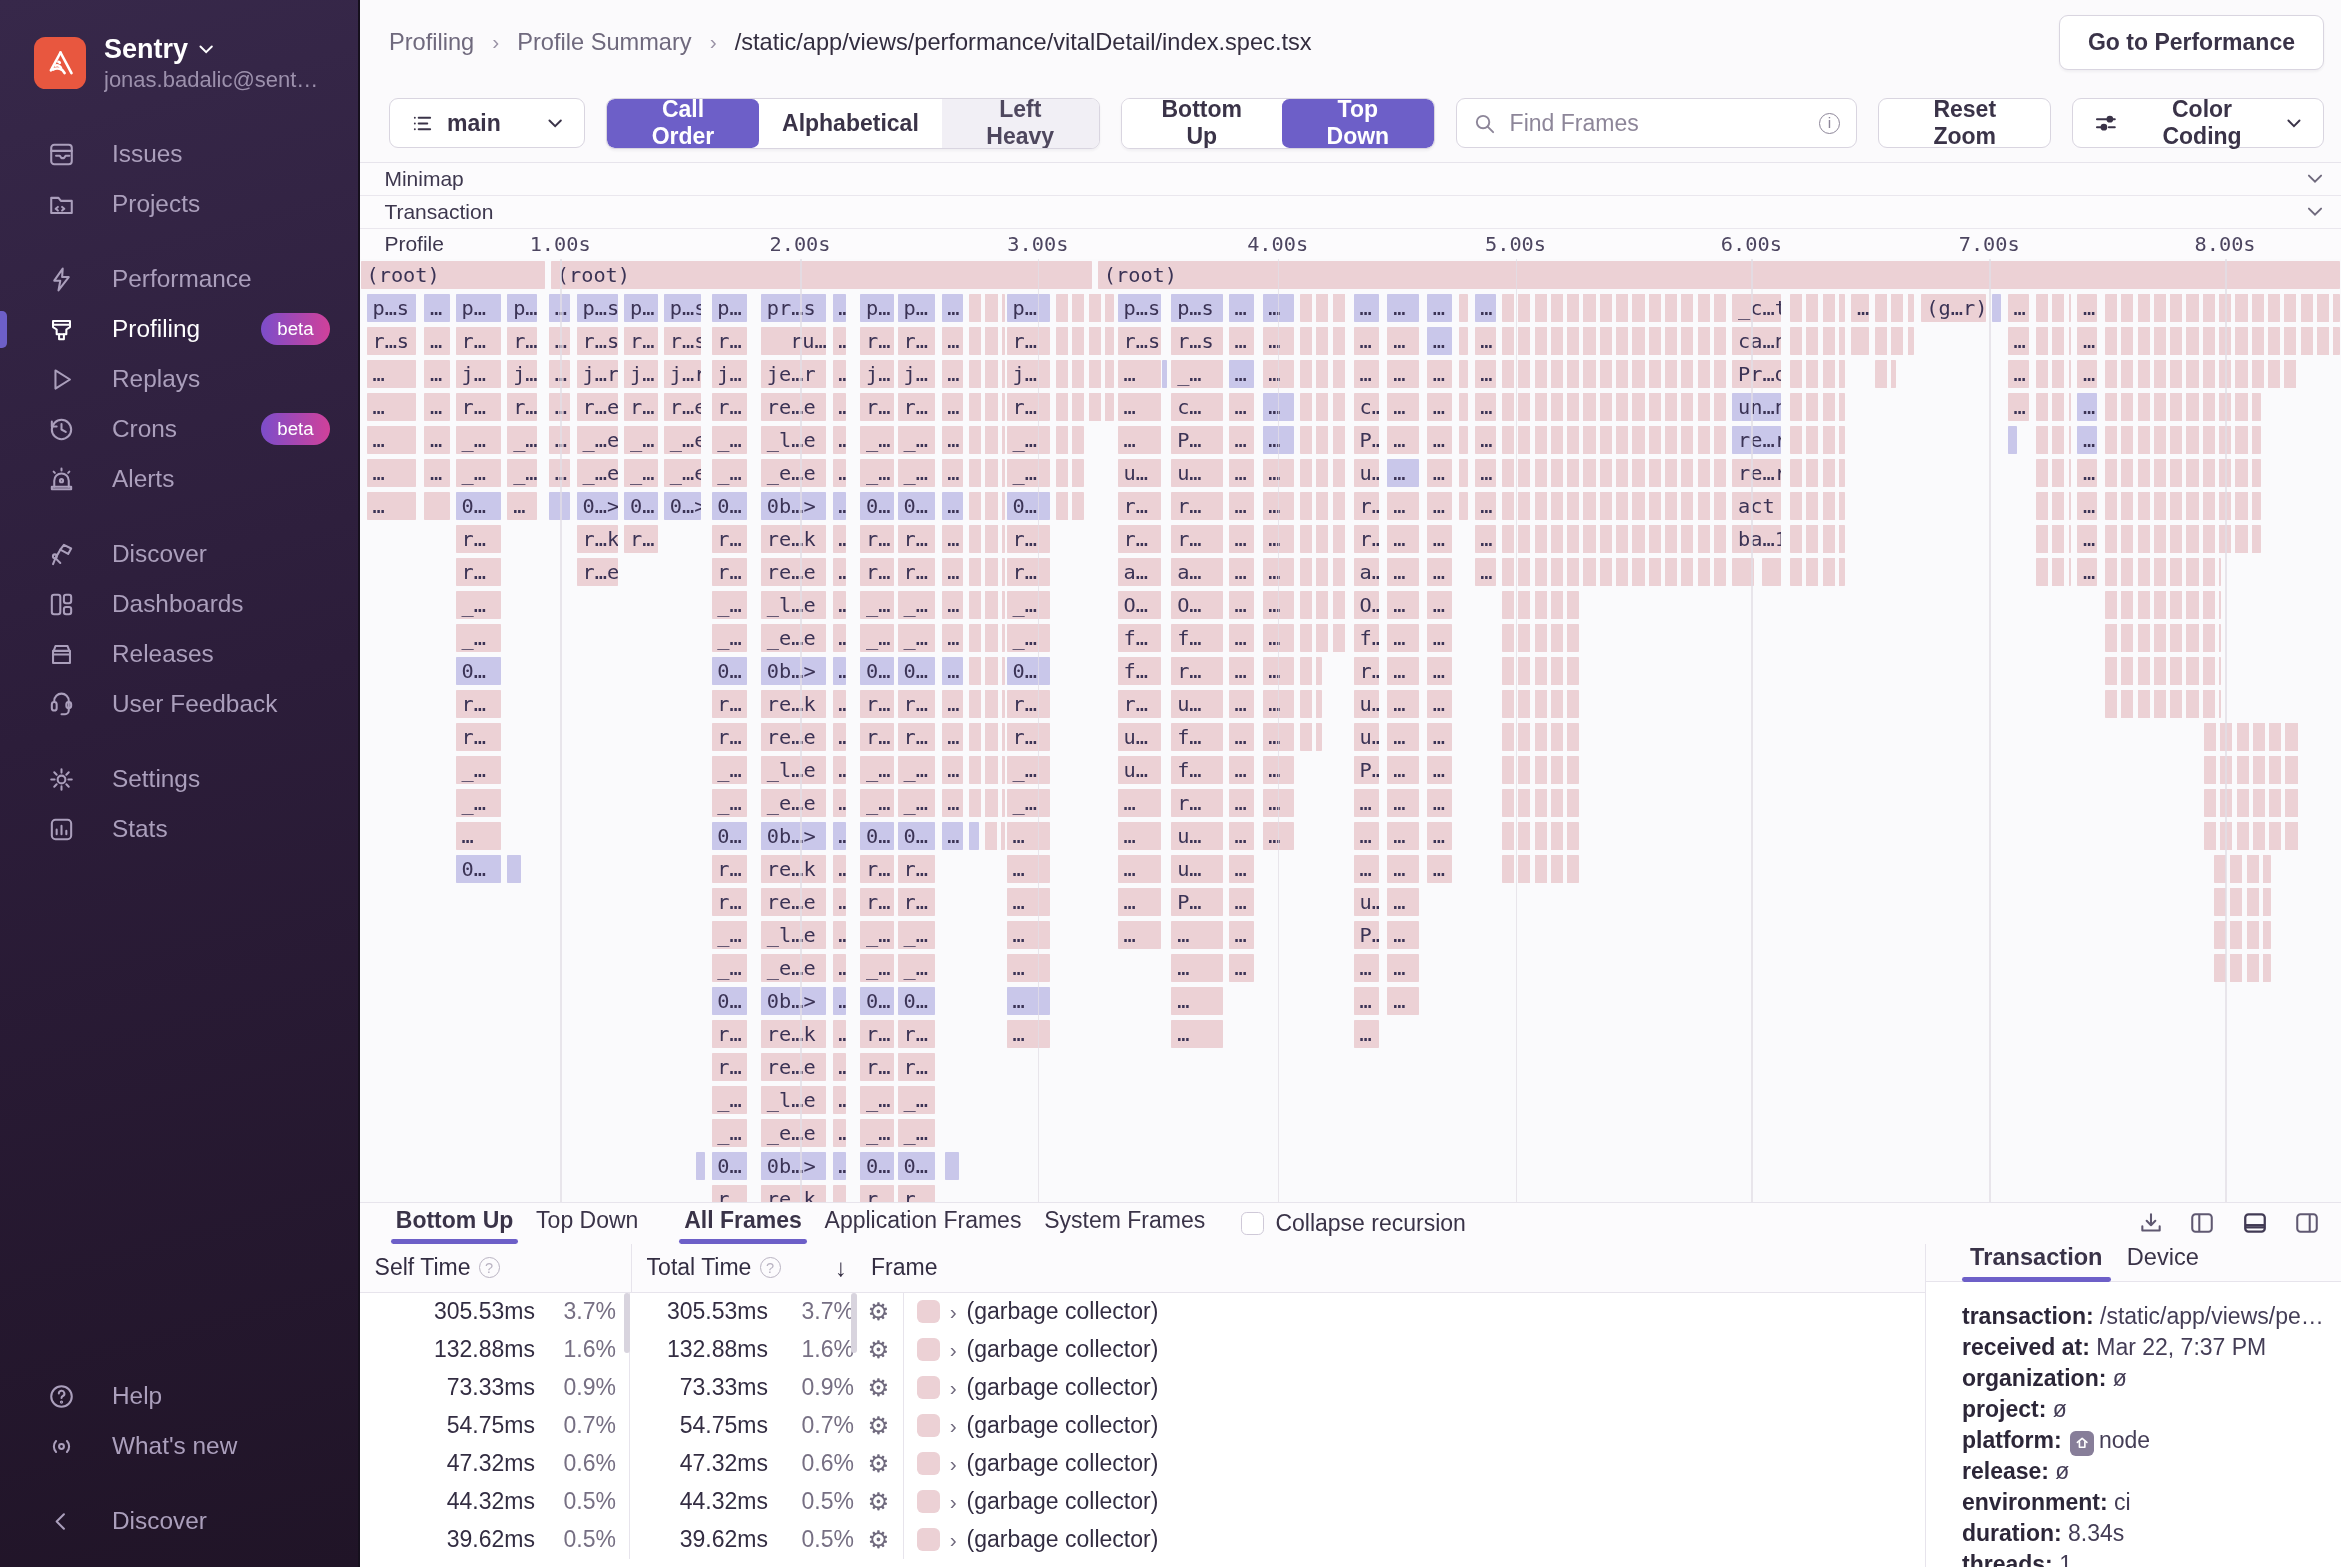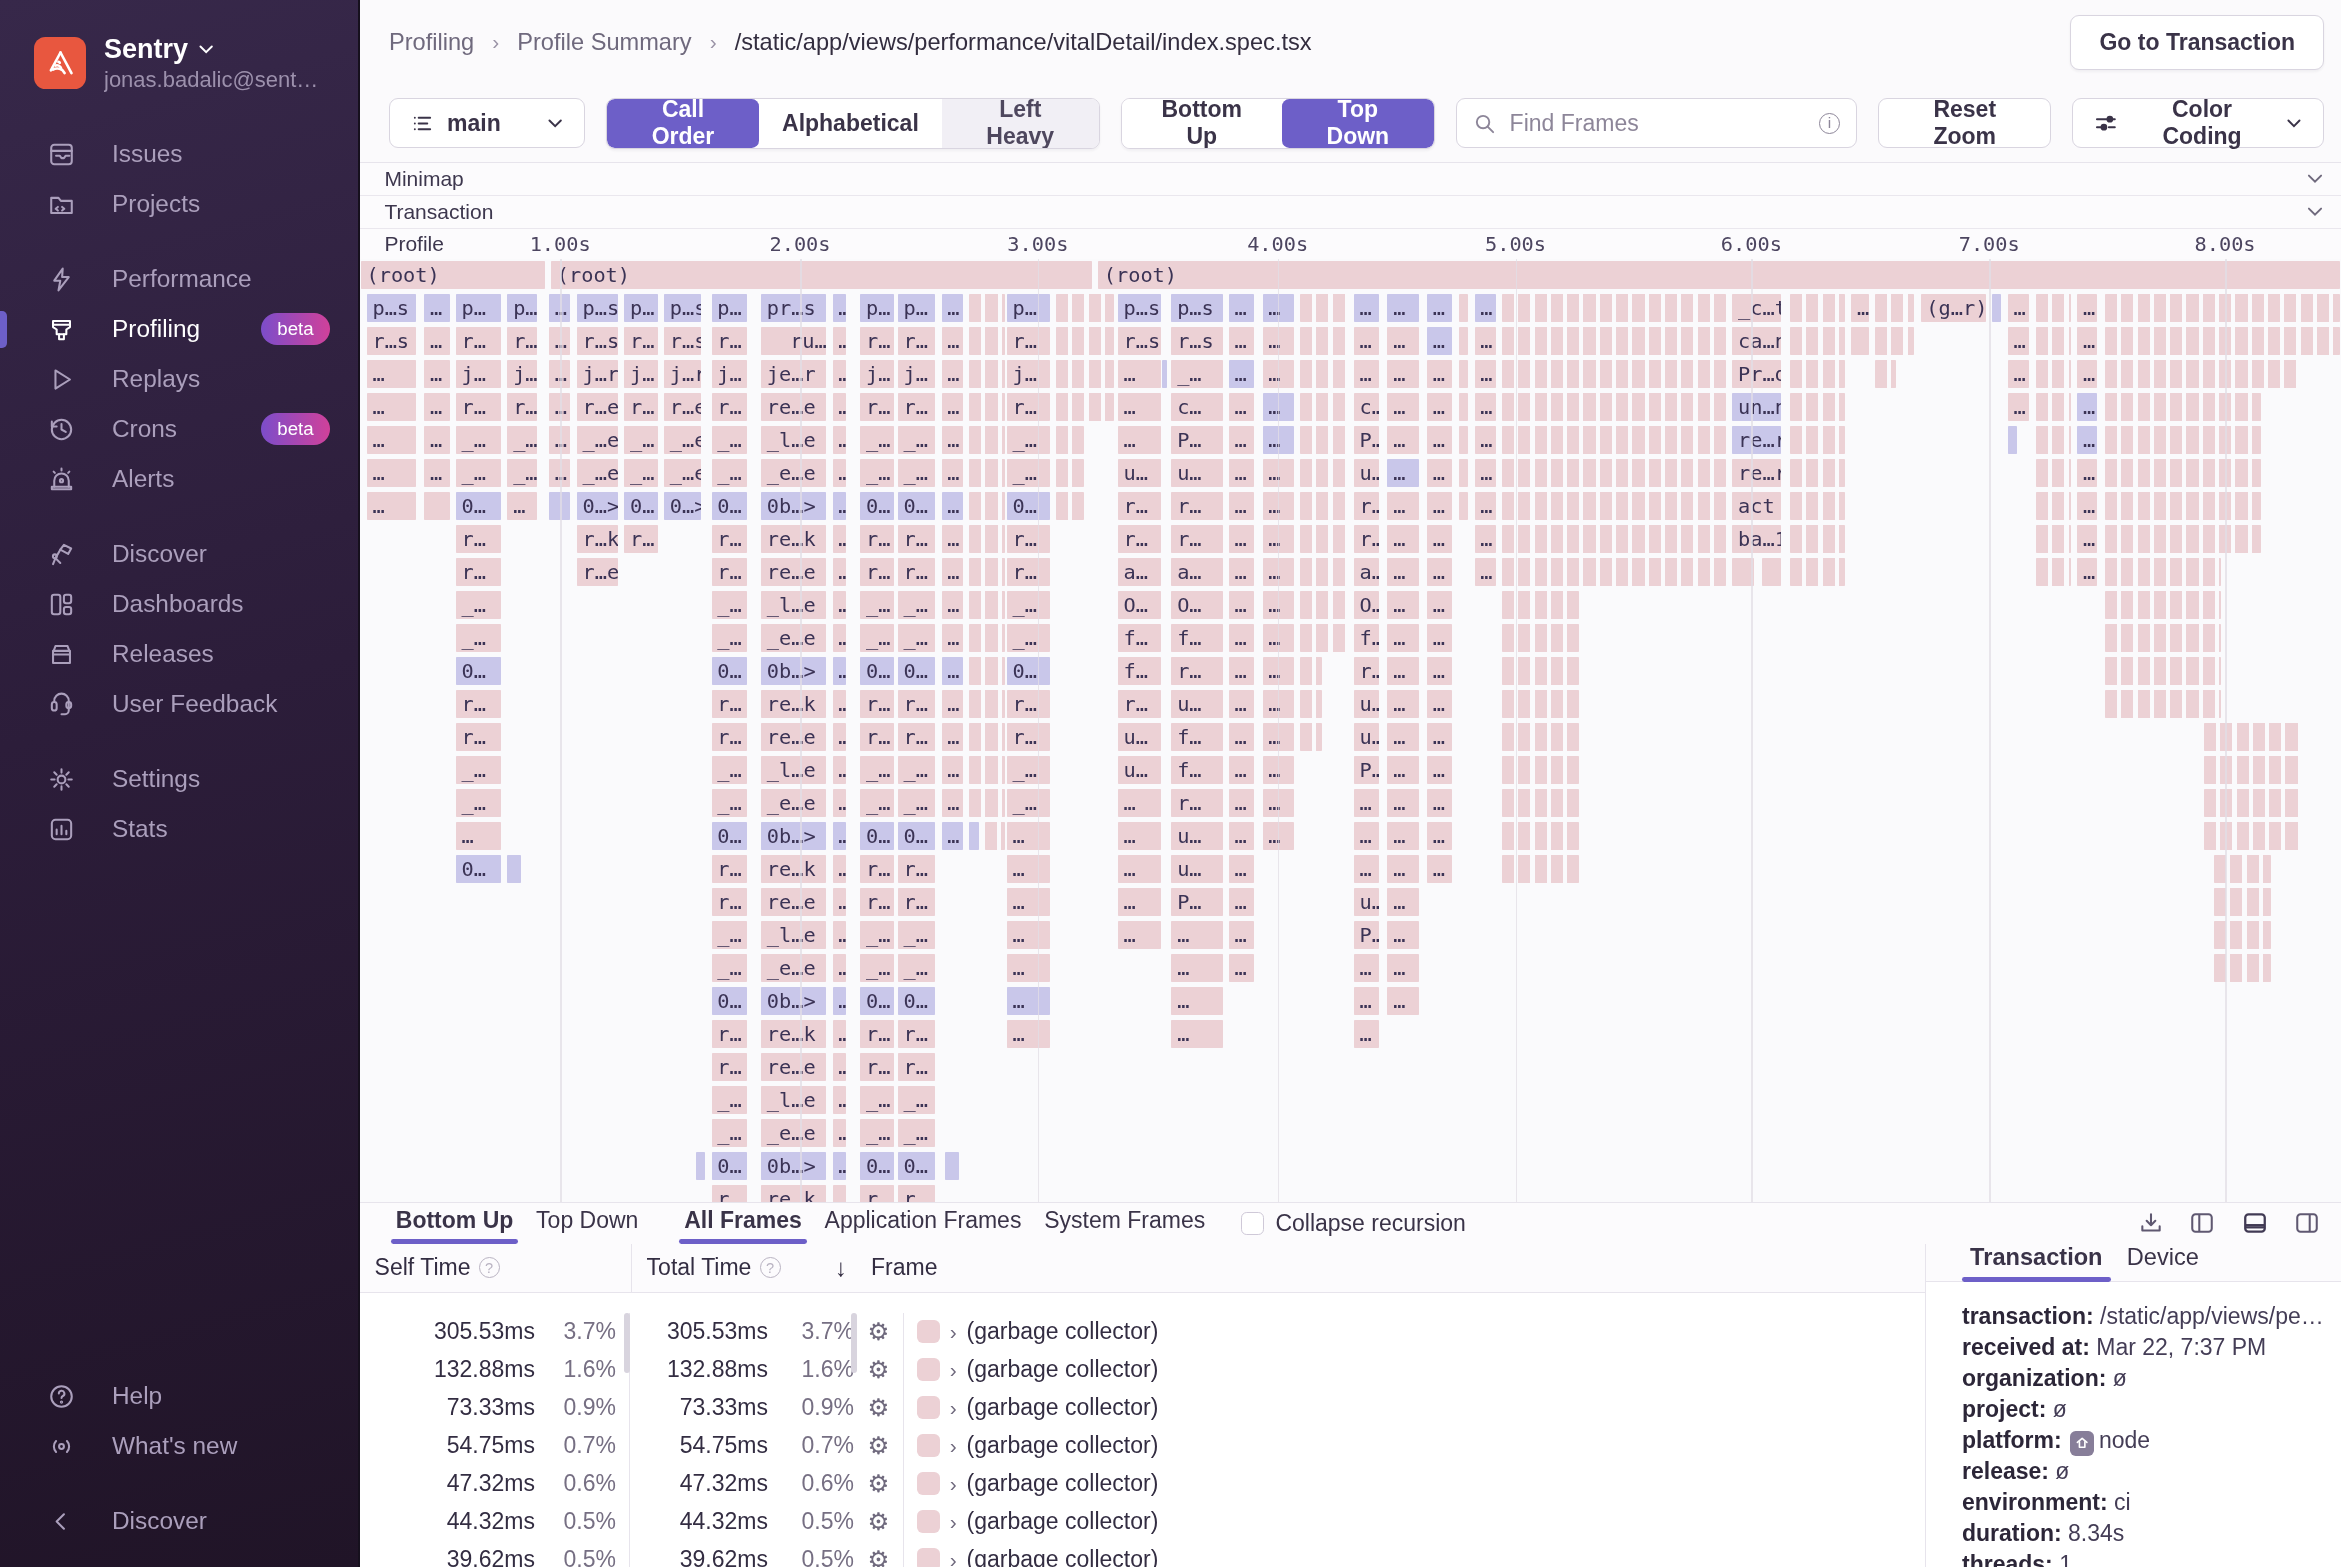--- a/index.html
+++ b/index.html
@@ -60,21 +60,21 @@
   #bottom{height:365px;border-top:1.6px solid #e7e4ec;display:flex;flex-direction:column;background:#fff;}
   #btabs{height:41px;display:flex;align-items:flex-end;padding:0 21px 0 24.4px;gap:0;background:#fcfbfd;}
   .btab{font-size:23px;color:#3a3348;padding:0 11.4px 9.8px;position:relative;cursor:pointer;}
   .btab.bold{font-weight:bold;}
   .btab.active:after{content:"";position:absolute;left:6.5px;right:6.5px;bottom:0;height:4.9px;background:#6d5fc8;border-radius:2.4px;}
   .btab-group-gap{width:23px;}
   .collapse-rec{display:flex;align-items:center;gap:11.4px;margin-left:24.4px;padding-bottom:6.5px;font-size:23px;color:#3a3348;}
   .cbox{width:23px;height:23px;border:1.6px solid #cfc9d8;border-radius:5.7px;background:#fff;}
   #btabs .bicons{margin-left:auto;display:flex;align-items:center;gap:24.4px;padding-bottom:8.1px;}
   #bbody{flex:1;display:flex;min-height:0;}
-  #table-wrap{flex:1;display:flex;flex-direction:column;min-width:0;gap:20px;}
+  #table-wrap{flex:1;display:flex;flex-direction:column;min-width:0;}
   .t-head{height:49px;display:flex;align-items:center;background:#fcfbfd;border-bottom:1.6px solid #e7e4ec;font-size:23px;color:#332d42;}
   .t-col-self{width:272px;flex:0 0 272px;display:flex;align-items:center;padding-left:14.6px;gap:8.1px;border-right:1.6px solid #e7e4ec;height:100%;}
   .t-col-total{width:226px;flex:0 0 226px;display:flex;align-items:center;padding-left:14.6px;gap:8.1px;height:100%;}
   .t-col-frame{flex:1;padding-left:13px;display:flex;align-items:center;height:100%;min-width:0;}
   .q-ic{width:21px;height:21px;border:1.6px solid #b9b3c2;border-radius:50%;color:#b9b3c2;font-size:14.6px;display:flex;align-items:center;justify-content:center;flex:0 0 21px;}
   .sort-arrow{margin-left:auto;margin-right:11.4px;font-size:24.4px;color:#332d42;}
   .t-rows{flex:1;overflow:hidden;position:relative;}
   .t-row{height:38px;display:flex;align-items:center;font-size:23px;color:#332d42;}
   .tr-selfv{width:175px;flex:0 0 175px;text-align:right;}
   .tr-selfp{width:95px;flex:0 0 95px;text-align:right;padding-right:13px;color:#766f83;border-right:1.6px solid #e7e4ec;align-self:stretch;display:flex;align-items:center;justify-content:flex-end;}
@@ -295,21 +295,21 @@
   <div id="main">
 
     <div id="topbar">
       <div class="crumbs">
         <span>Profiling</span>
         <span class="crumb-sep">›</span>
         <span>Profile Summary</span>
         <span class="crumb-sep">›</span>
         <span class="crumb-last">/static/app/views/performance/vitalDetail/index.spec.tsx</span>
       </div>
-      <button class="btn" id="goto-btn">Go to Transaction</button>
+      <button class="btn" id="goto-btn">Go to Performance</button>
     </div>
 
     <div id="toolbar">
       <button class="btn tb-btn">
         <svg width="23" height="23" viewBox="0 0 24 24" fill="none" stroke="#3a3348" stroke-width="2" stroke-linecap="round">
             <path d="M4 6h.01M8 6h12M4 12h.01M8 12h9M4 18h.01M8 18h12"></path>
           </svg>
         <span>main</span>
         <svg width="16.3" height="11.4" viewBox="0 0 20 14" fill="none" stroke="#3a3348" stroke-width="2.4" stroke-linecap="round" style="margin-left:33px">
             <path d="M3 3 L10 10 L17 3"></path>

